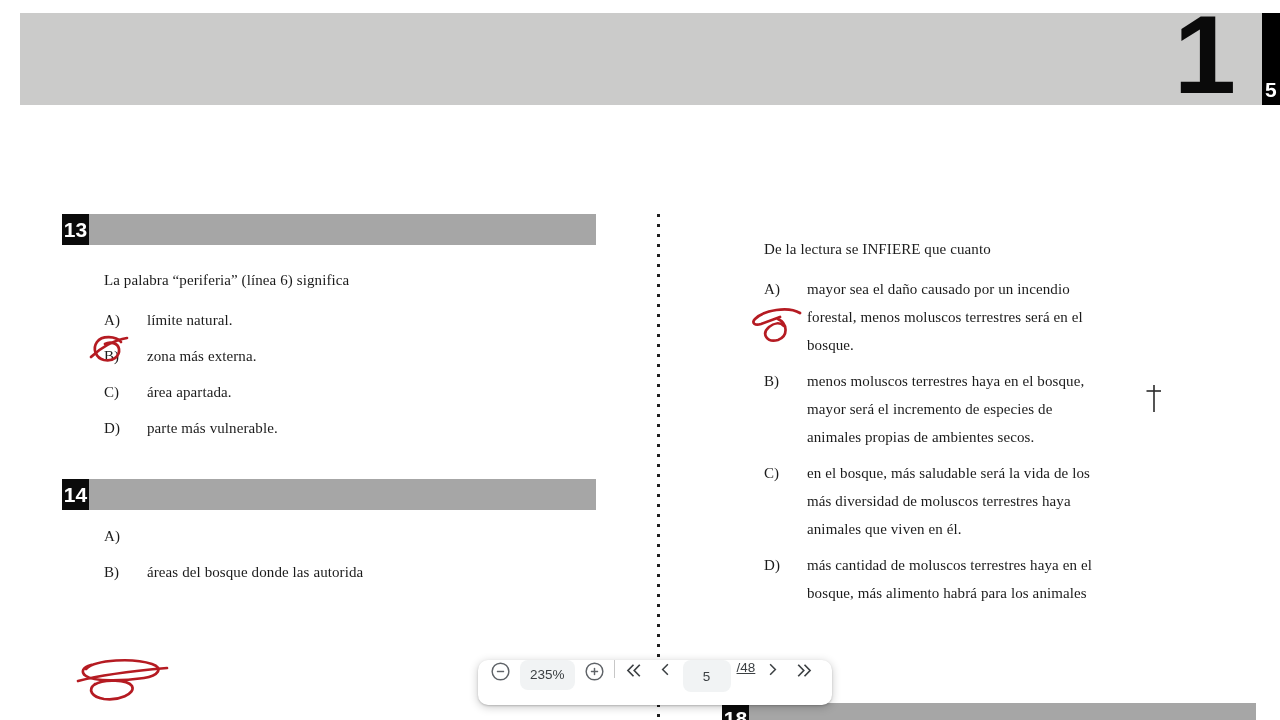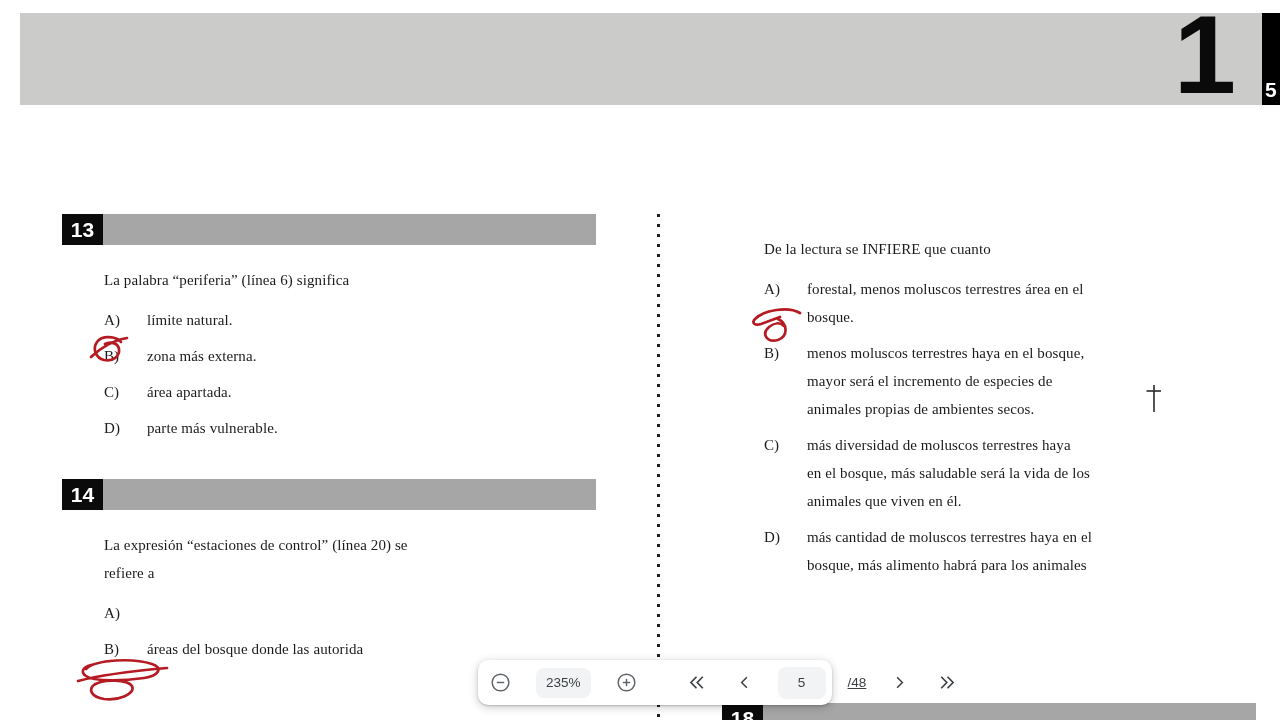--- a/index.html
+++ b/index.html
@@ -24,21 +24,21 @@
 
   
   .question { position:absolute; width:534px; }
   #q13 { left:62px;  top:214px; }
   #q14 { left:62px;  top:479px; }
   #q17 { left:722px; top:214px; }
   #q18 { left:722px; top:703px; }
 
   .q-header { display:flex; height:31px; }
   .q-number {
-    width:41px; background:#0b0b0b; color:#fff; text-align:center;
+    width:27px; background:#0b0b0b; color:#fff; text-align:center;
     font-family:"Liberation Sans","DejaVu Sans",sans-serif; font-weight:bold;
     font-size:21px; line-height:31px;
   }
   .q-bar { flex:1; background:#a6a6a6; }
 
   .q-body { padding-left:42px; font-size:15px; line-height:28px; letter-spacing:0.1px; }
   .stem { margin-top:21px; }
   .options { margin-top:12px; }
   .option { display:flex; margin-bottom:8px; }
   .opt-letter { width:43px; flex:none; }
@@ -52,22 +52,22 @@
 
   
   .mark { position:absolute; z-index:3; pointer-events:none; }
   .mark path { fill:none; stroke:#b51b22; stroke-width:2.7; stroke-linecap:round; }
 
   
   .toolbar {
     position:absolute; left:478px; top:660px; width:354px; height:45px; z-index:10;
     background:#fff; border-radius:10px; box-sizing:border-box;
     box-shadow:0 1px 2px rgba(0,0,0,.18), 0 2px 10px rgba(0,0,0,.22);
-    display:flex; align-items:center; padding:0 11px;
-    font-family:"Liberation Sans","DejaVu Sans",sans-serif; color:#3c4043;gap:16px;
+    display:flex; align-items:flex-start; padding:0 11px;
+    font-family:"Liberation Sans","DejaVu Sans",sans-serif; color:#3c4043;
   }
   .tb-btn { background:none; border:none; padding:0; margin:0; display:flex; align-items:center; justify-content:center; cursor:pointer; }
   .tb-btn svg { display:block; }
   .zoom-pill {
     background:#f1f3f4; border-radius:8px; height:30px; line-height:30px;
     padding:0 10px; font-size:13.5px; color:#3c4043; margin:0 8px;
   }
   .page-input {
     width:44px; height:30px; background:#f1f3f4; border:none; border-radius:8px;
     text-align:center; font-family:"Liberation Sans","DejaVu Sans",sans-serif;
@@ -129,24 +129,20 @@
       </div>
     </div>
   </div>
 
   <div class="question" id="q14">
     <div class="q-header">
       <div class="q-number">14</div>
       <div class="q-bar"></div>
     </div>
     <div class="q-body">
-      <div class="stem">
-        <div>La expresión “estaciones de control” (línea 20) se</div>
-        <div>refiere a</div>
-      </div>
       <div class="options">
         <div class="option">
           <div class="opt-letter">A)</div>
           <div class="opt-lines">
           </div>
         </div>
         <div class="option">
           <div class="opt-letter">B)</div>
           <div class="opt-lines">
             <div>áreas del bosque donde las autorida</div>
@@ -158,37 +154,38 @@
 
   <div class="question" id="q17">
     <div class="q-body">
       <div class="stem">
         <div>De la lectura se INFIERE que cuanto</div>
       </div>
       <div class="options">
         <div class="option">
           <div class="opt-letter">A)</div>
           <div class="opt-lines">
-            <div>forestal, menos moluscos terrestres área en el</div>
+            <div>mayor sea el daño causado por un incendio</div>
+            <div>forestal, menos moluscos terrestres será en el</div>
             <div>bosque.</div>
           </div>
         </div>
         <div class="option">
           <div class="opt-letter">B)</div>
           <div class="opt-lines">
             <div>menos moluscos terrestres haya en el bosque,</div>
             <div>mayor será el incremento de especies de</div>
             <div>animales propias de ambientes secos.</div>
           </div>
         </div>
         <div class="option">
           <div class="opt-letter">C)</div>
           <div class="opt-lines">
+            <div>en el bosque, más saludable será la vida de los</div>
             <div>más diversidad de moluscos terrestres haya</div>
-            <div>en el bosque, más saludable será la vida de los</div>
             <div>animales que viven en él.</div>
           </div>
         </div>
         <div class="option">
           <div class="opt-letter">D)</div>
           <div class="opt-lines">
             <div>más cantidad de moluscos terrestres haya en el</div>
             <div>bosque, más alimento habrá para los animales</div>
           </div>
         </div>

